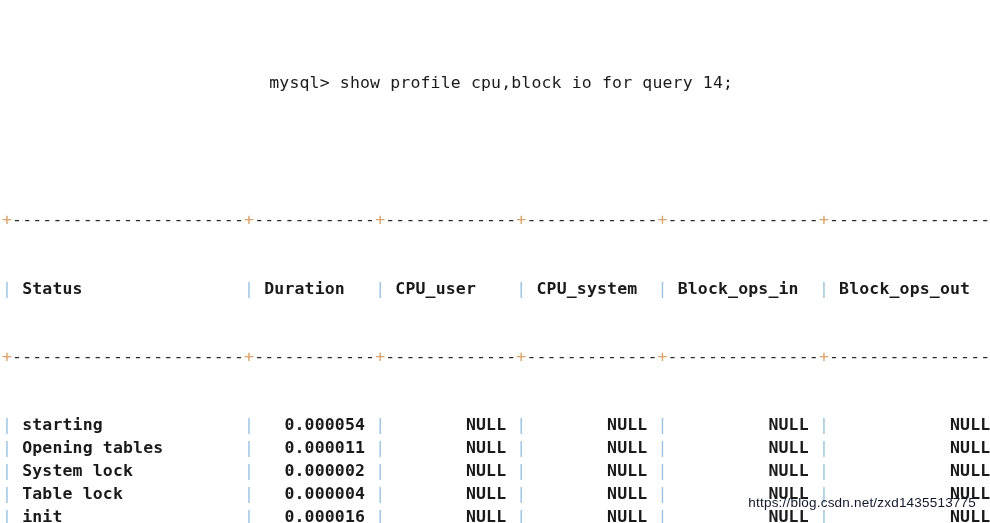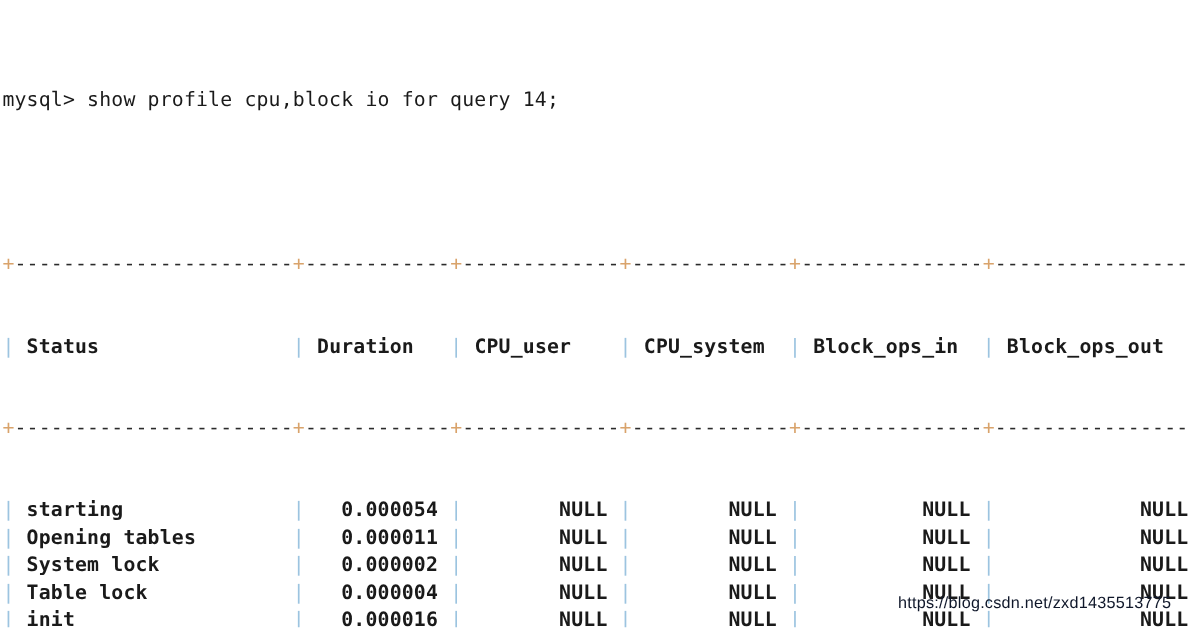--- a/index.html
+++ b/index.html
@@ -11,20 +11,21 @@
     position: relative;
     width: 990px;
     height: 523px;
     background: #ffffff;
     overflow: hidden;
     font-family: "DejaVu Sans Mono", "Liberation Mono", monospace;
     font-size: 16.5px;
     line-height: 22.8px;
     letter-spacing: 0.15px;
     color: #1a1a1a;
+    text-align: center;
   }
   .term {
     position: absolute;
     left: 2px;
     top: 4px;
     white-space: pre;
   }
   .line {
     height: 22.8px;
     white-space: pre;

